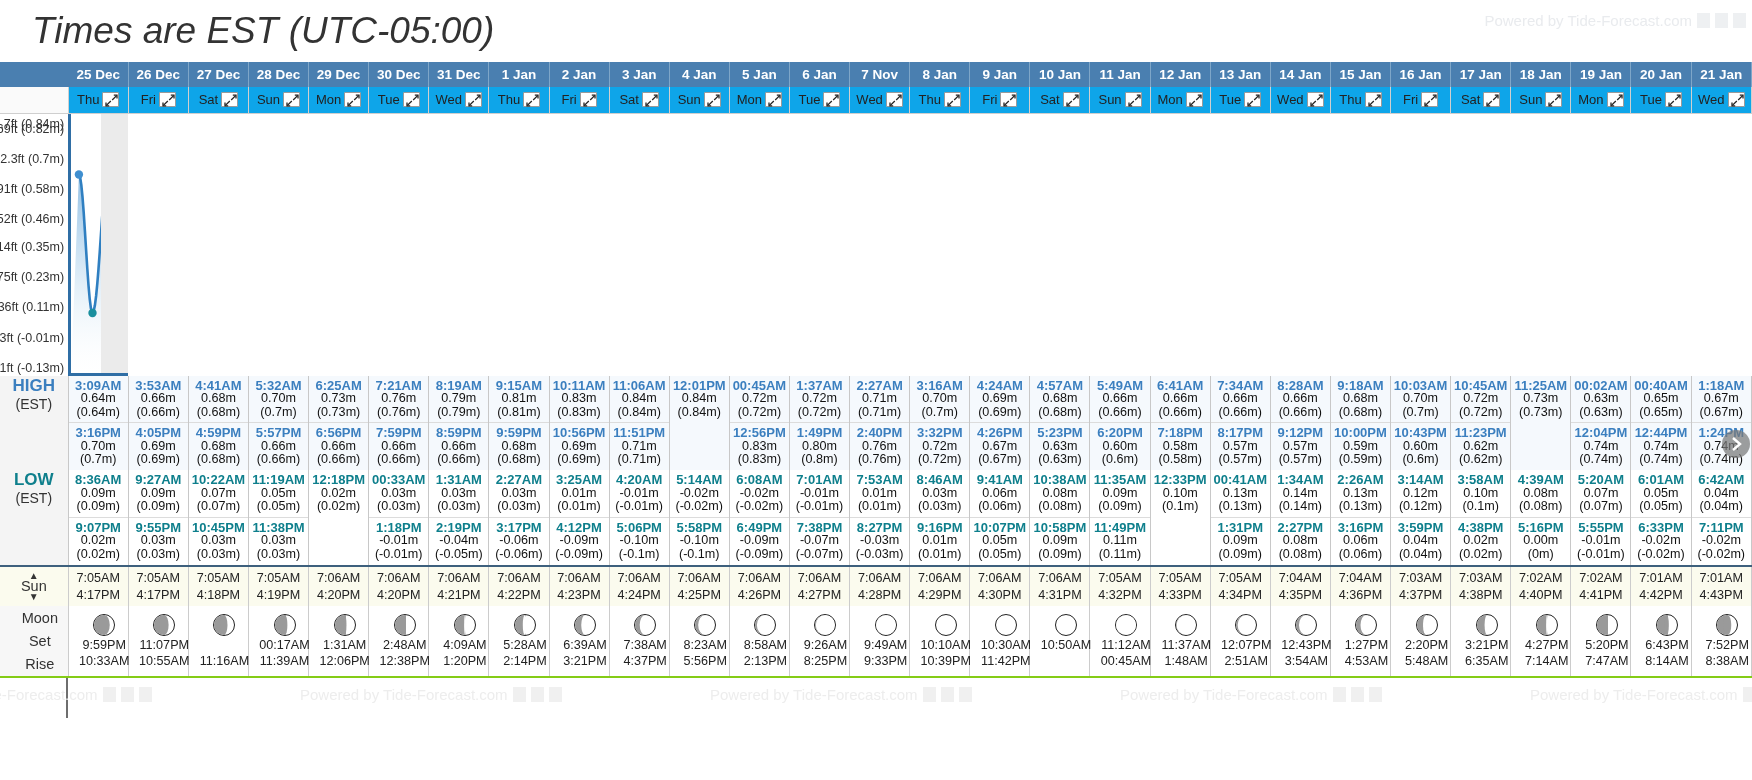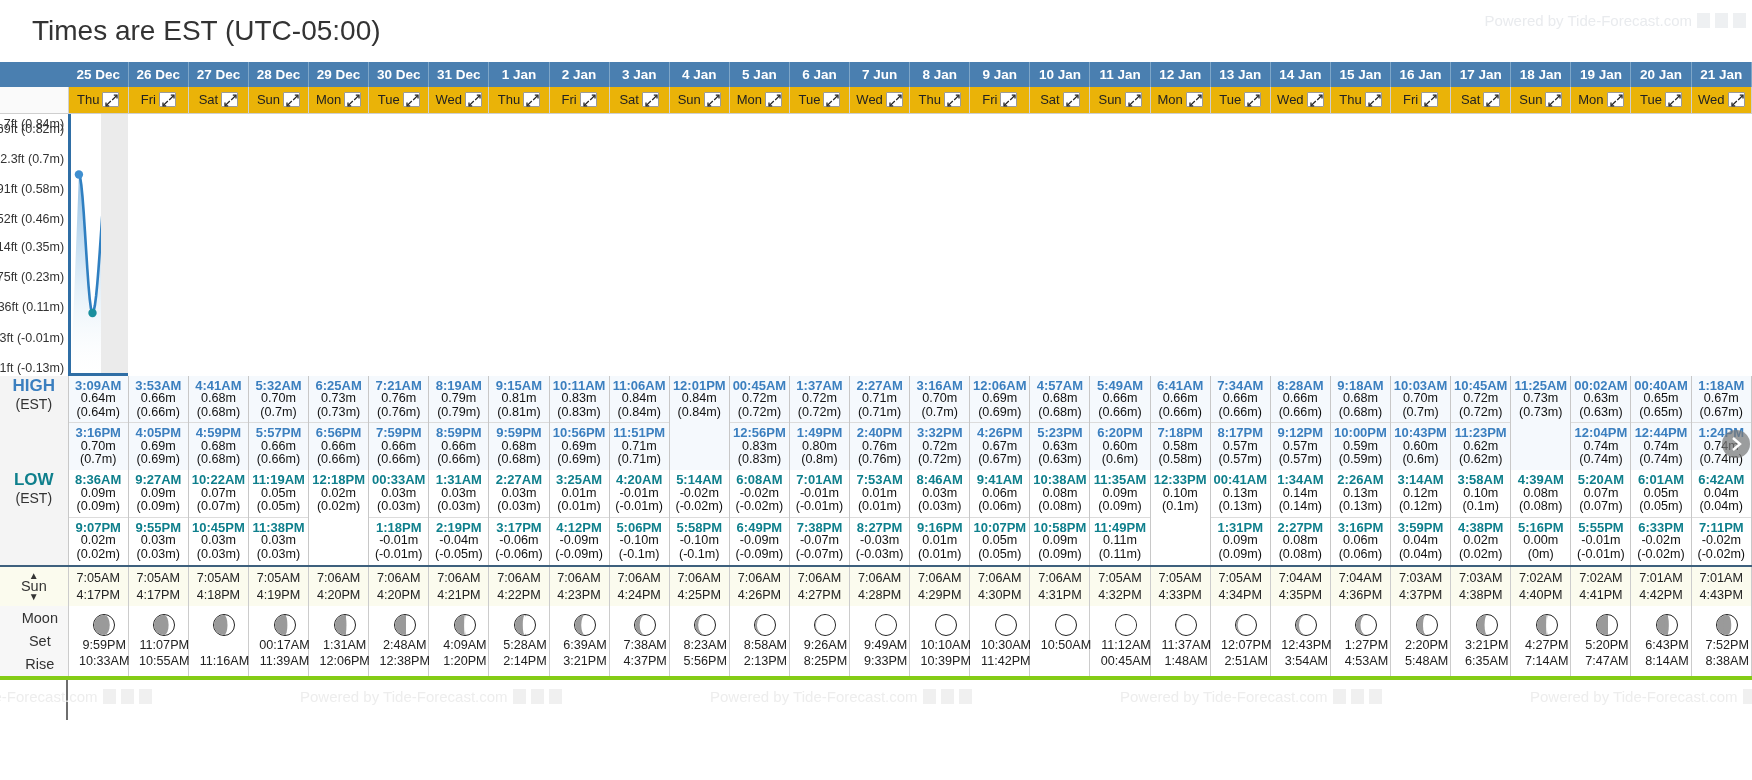--- a/index.html
+++ b/index.html
@@ -18,40 +18,40 @@
     padding-left:22px;
     background:#ffffff;
     position:relative;
     overflow:hidden;
   }
   #header .t1 {
     font-size:30px; font-weight:bold; color:#3b6489;
     letter-spacing:-0.4px; white-space:nowrap;
   }
   #header .t2 {
-    font-size:28px; color:#333; margin-left:10px; white-space:nowrap;
+    font-size:37px; color:#333; margin-left:10px; white-space:nowrap;font-style:italic;
   }
   #header .wm {
     position:absolute; right:6px; top:12px;
     font-size:15px; color:#e9ebee; white-space:nowrap;
     display:flex; align-items:center; gap:5px;
   }
   #header .wm .bx { width:13px; height:15px; background:#eef0f2; display:inline-block;}
   
   #grid { position:relative; width:1752px; }
   table.tg { border-collapse:collapse; table-layout:fixed; width:1752px; }
   table.tg td, table.tg th { padding:0; margin:0; }
   .lcol { width:68px; }
   .dcol { width:56px; }
 
   
   tr.daterow td { background:#4a7fb0; color:#fff; font-size:13.5px; font-weight:bold;
      text-align:center; height:25px; border-right:1px solid #7ea6c8; white-space:nowrap;}
   tr.daterow td.lcol { background:#4a7fb0; border-right:1px solid #4a7fb0;}
-  tr.dowrow td { background:#eab308; height:26px; border-right:1px solid #cfcfcf;
+  tr.dowrow td { background:#0ea5e9; height:26px; border-right:1px solid #cfcfcf;
      border-bottom:1px solid #cfcfcf; font-size:13px; color:#222;}
   tr.dowrow td.lcol { background:#fafafa; border-right:1px solid #cfcfcf;}
   .dow-in { display:flex; align-items:center; justify-content:center; gap:3px; }
   .exp {
     width:17px; height:15px; border:1px solid #9a9a9a; background:#fff;
     display:inline-block; position:relative; border-radius:1px; flex:none;
   }
   .exp svg { position:absolute; left:1px; top:0px; }
 
   
@@ -88,21 +88,21 @@
   
   tr.sun td { background:#fbfbee; border-right:1px solid #cccccc;
      border-top:2px solid #3e607d; text-align:center; font-size:12.6px; color:#222;}
   tr.sun td.lcol { background:#fbfbee; }
   .sunlbl { display:flex; flex-direction:column; align-items:center; justify-content:center;
      font-size:14.5px; color:#333; line-height:11px;}
   .tri { font-size:10px; line-height:10px; color:#333; }
   .suntimes { display:flex; flex-direction:column; gap:3px; padding:4px 0; }
 
   tr.moon td { background:#ffffff; border-right:1px solid #cccccc; text-align:center;
-     font-size:12.6px; color:#222; border-bottom:4px solid #84cc16;padding-left:12px;}
+     font-size:12.6px; color:#222; border-bottom:2px solid #84cc16;padding-left:12px;}
   tr.moon td.lcol { background:#f7f7f7; }
   .moonlbl { display:flex; flex-direction:column; align-items:center; gap:7px;
      font-size:14.5px; color:#333; padding:4px 0;}
   .mooncell { display:flex; flex-direction:column; align-items:center; gap:2px; padding:3px 0;}
   .mphase { width:22px; height:22px; border:1.4px solid #222; border-radius:50%;
      position:relative; overflow:hidden; background:#ffffff; }
   .mphase .dark { position:absolute; top:0; bottom:0; background:#9a9a9a; }
   .mphase .ell { position:absolute; top:0; bottom:0; left:50%; transform:translateX(-50%);
      border-radius:50%; }
 
@@ -177,21 +177,21 @@
           <td class="dcol"><span>28 Dec</span></td>
           <td class="dcol"><span>29 Dec</span></td>
           <td class="dcol"><span>30 Dec</span></td>
           <td class="dcol"><span>31 Dec</span></td>
           <td class="dcol"><span>1 Jan</span></td>
           <td class="dcol"><span>2 Jan</span></td>
           <td class="dcol"><span>3 Jan</span></td>
           <td class="dcol"><span>4 Jan</span></td>
           <td class="dcol"><span>5 Jan</span></td>
           <td class="dcol"><span>6 Jan</span></td>
-          <td class="dcol"><span>7 Jun</span></td>
+          <td class="dcol"><span>7 Nov</span></td>
           <td class="dcol"><span>8 Jan</span></td>
           <td class="dcol"><span>9 Jan</span></td>
           <td class="dcol"><span>10 Jan</span></td>
           <td class="dcol"><span>11 Jan</span></td>
           <td class="dcol"><span>12 Jan</span></td>
           <td class="dcol"><span>13 Jan</span></td>
           <td class="dcol"><span>14 Jan</span></td>
           <td class="dcol"><span>15 Jan</span></td>
           <td class="dcol"><span>16 Jan</span></td>
           <td class="dcol"><span>17 Jan</span></td>
@@ -915,21 +915,21 @@
               <div class="evt">
                 <div class="tm hiC">3:32PM</div>
                 <div class="v">0.72m</div>
                 <div class="v2">(0.72m)</div>
               </div>
             </div>
           </td>
           <td class="dcol hicell">
             <div class="cellstack">
               <div class="evt first">
-                <div class="tm hiC">12:06AM</div>
+                <div class="tm hiC">4:24AM</div>
                 <div class="v">0.69m</div>
                 <div class="v2">(0.69m)</div>
               </div>
               <div class="evt">
                 <div class="tm hiC">4:26PM</div>
                 <div class="v">0.67m</div>
                 <div class="v2">(0.67m)</div>
               </div>
             </div>
           </td>

